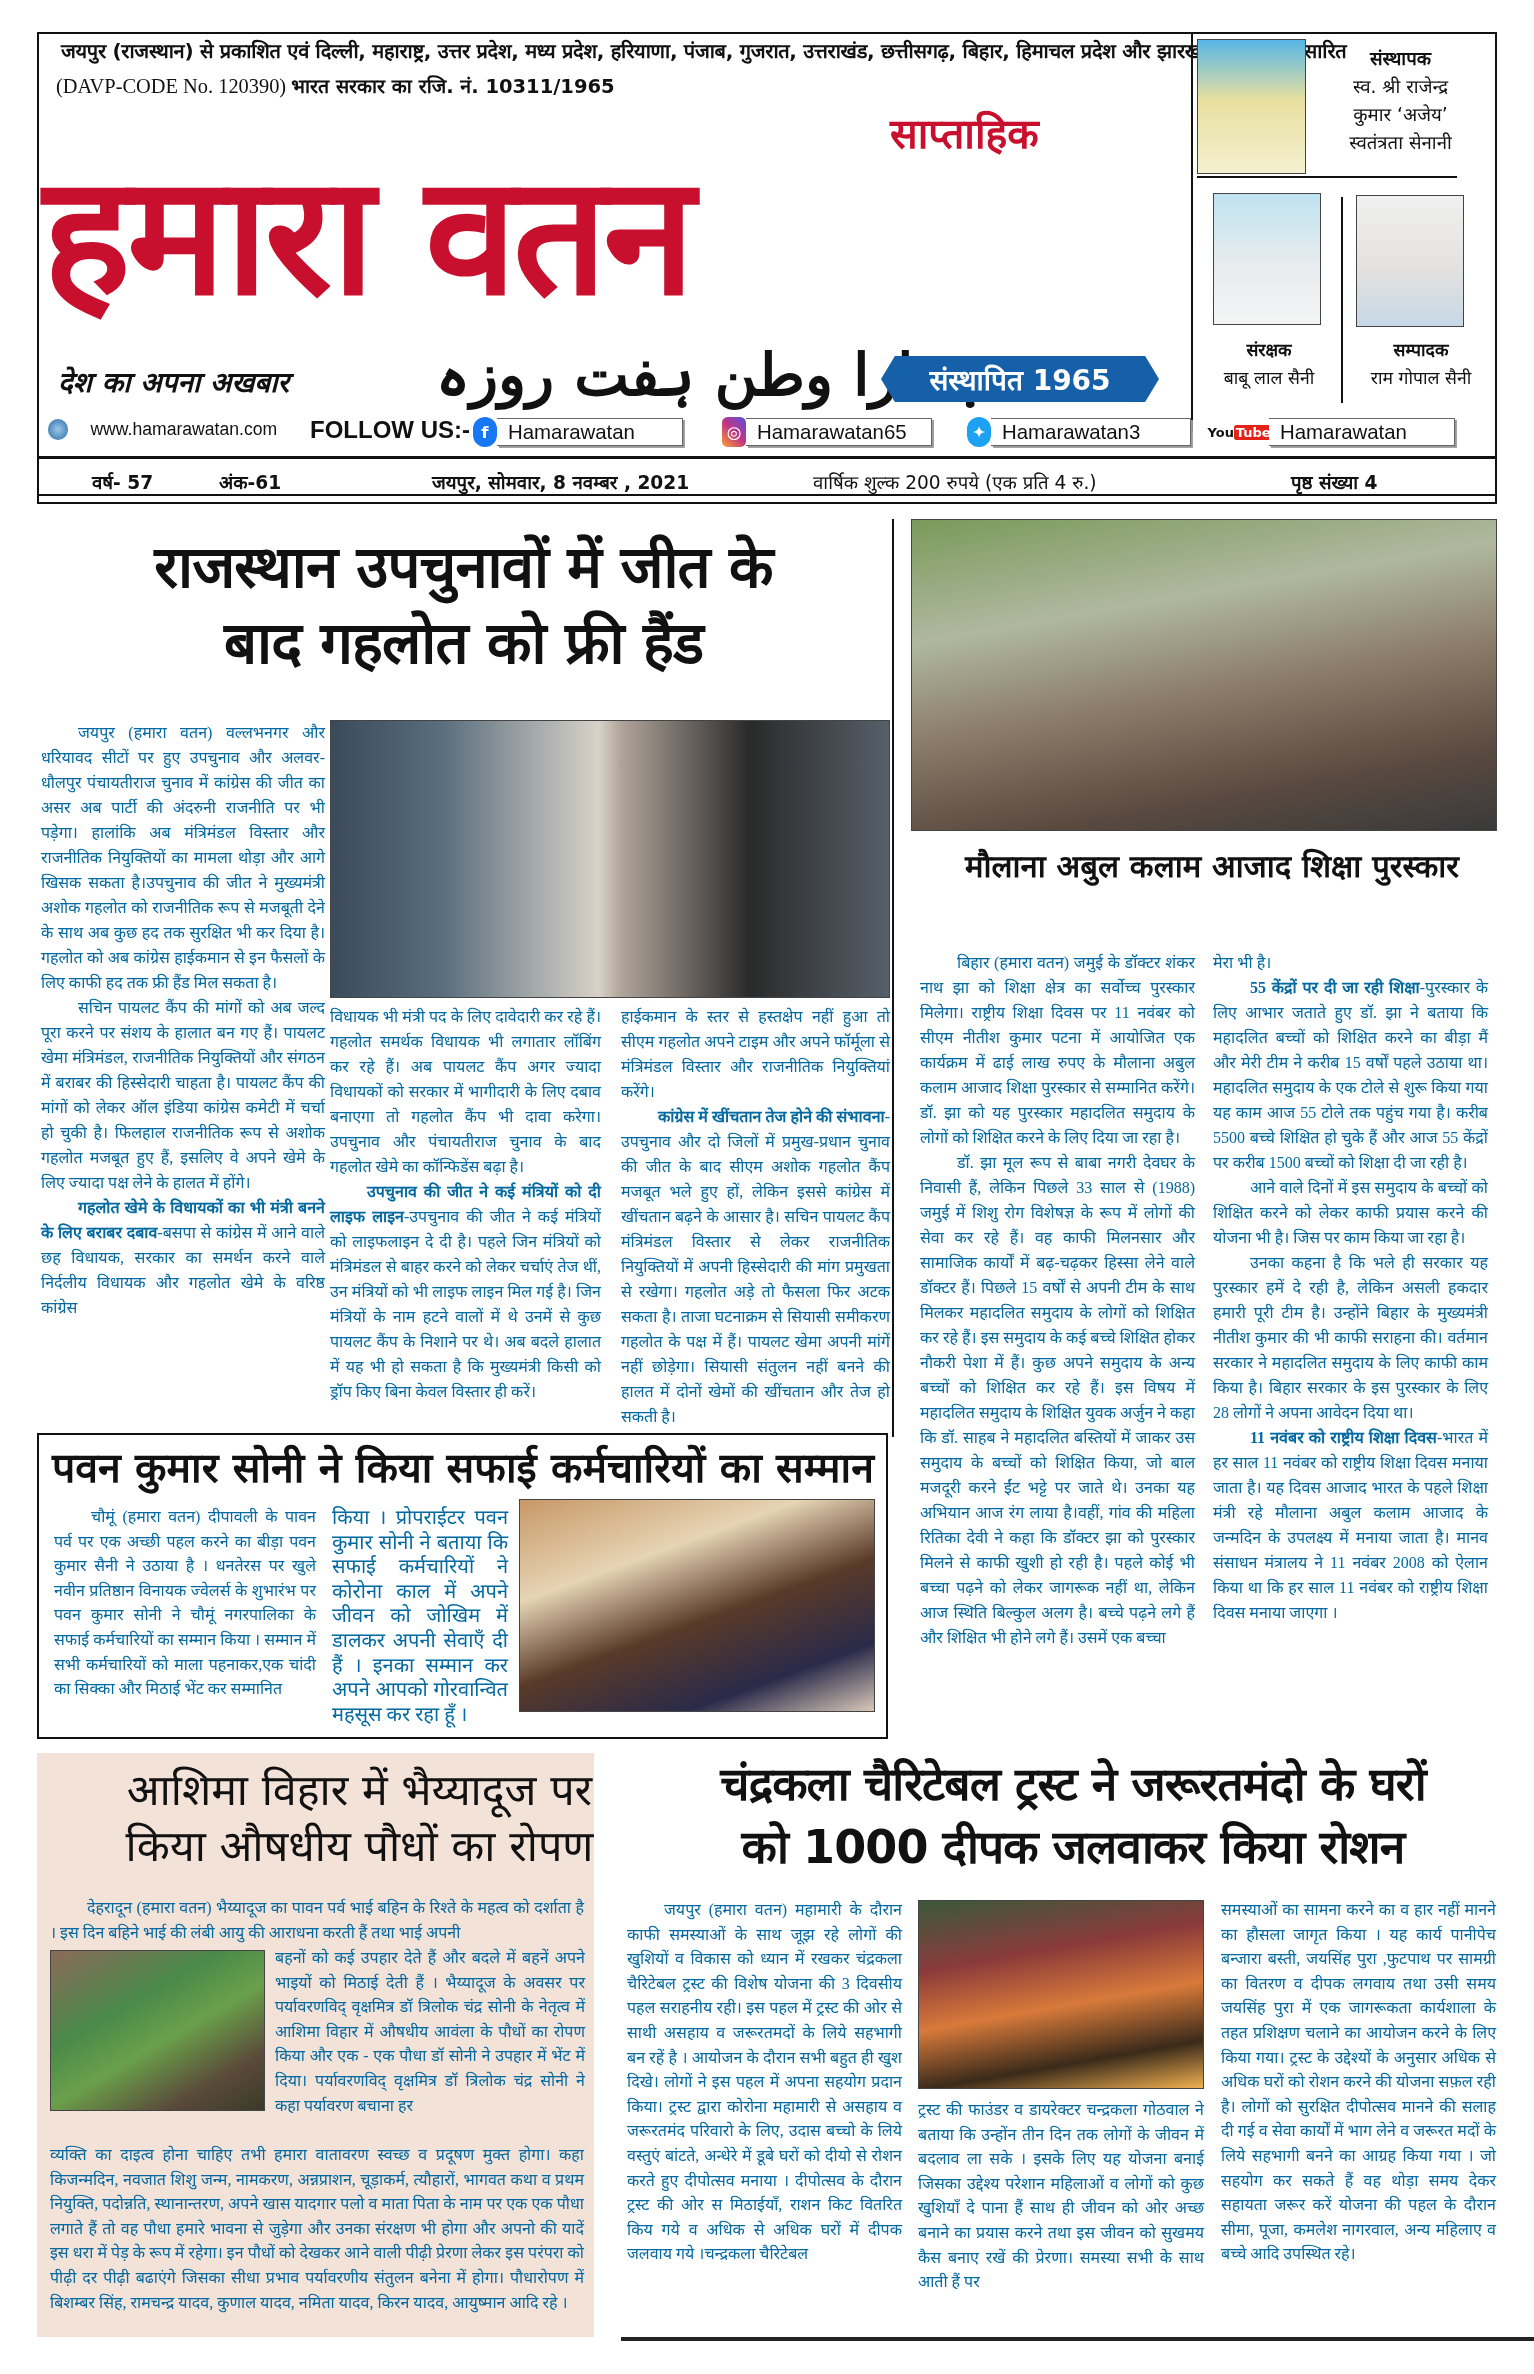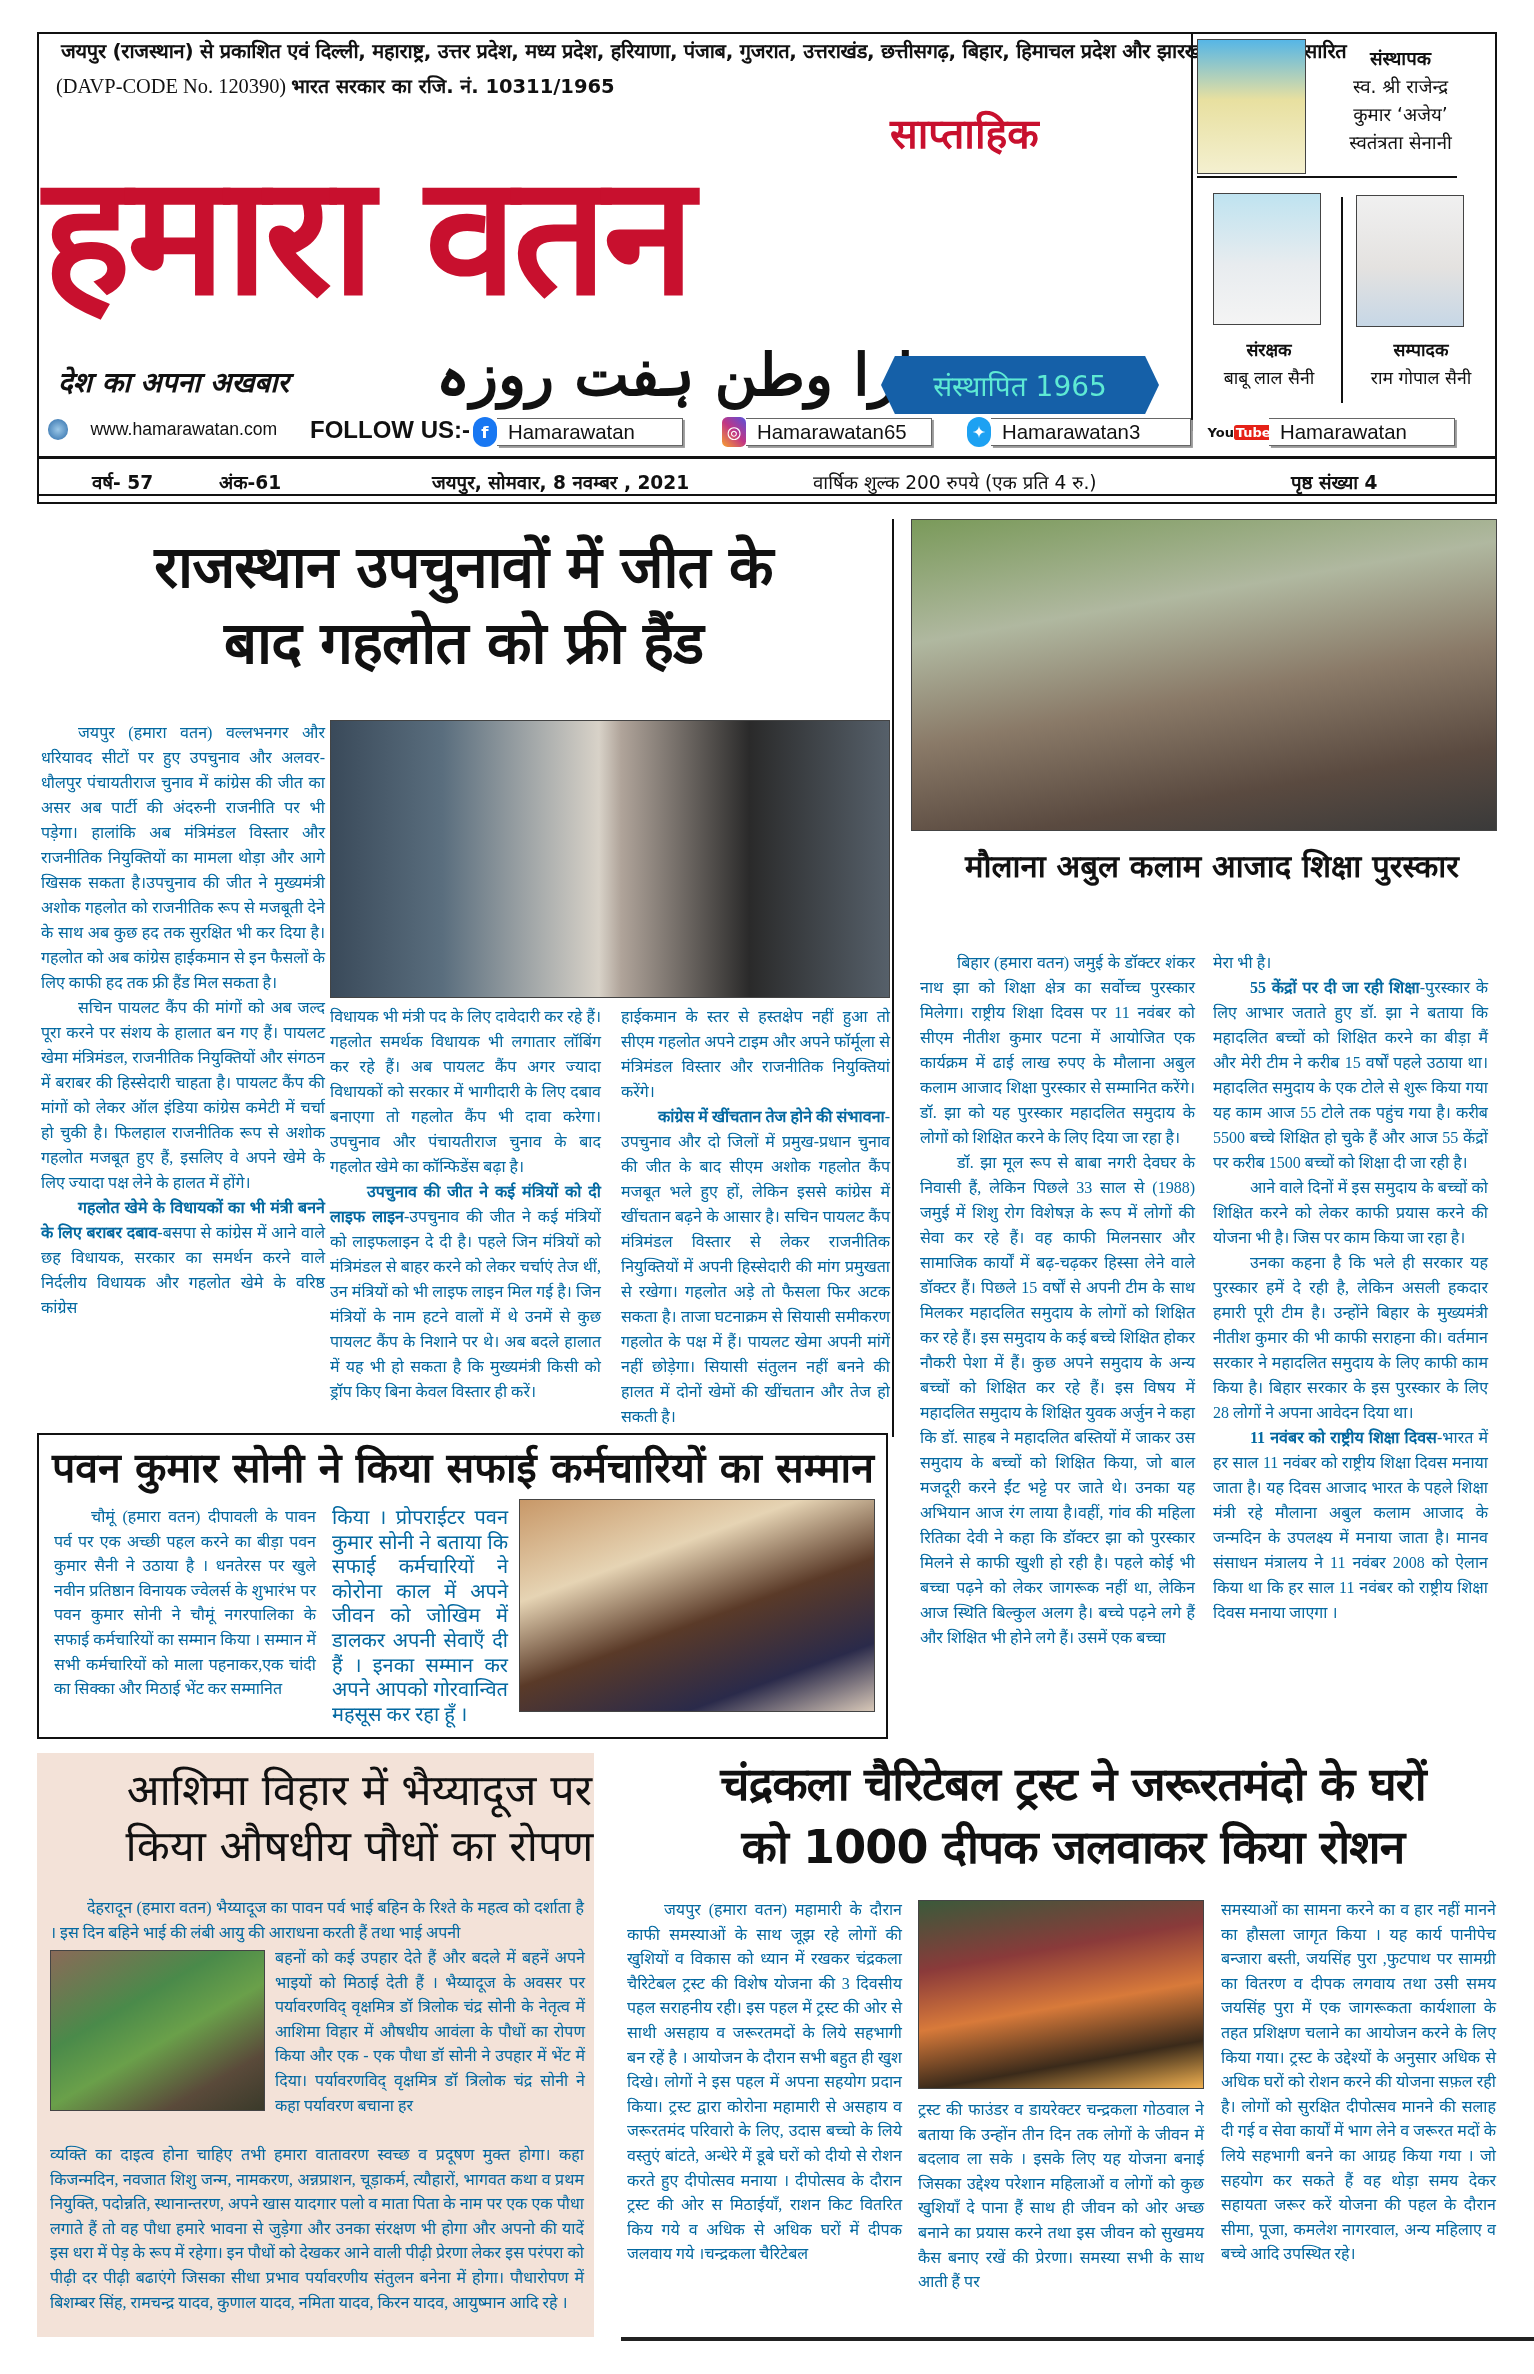--- a/index.html
+++ b/index.html
@@ -13,21 +13,21 @@
 
   
   #masthead { left: 37px; top: 32px; width: 1460px; height: 464px; border: 2.8px solid #111; }
   #mast-line1 { left: 61px; top: 37px; font-size: 20px; font-weight: bold; white-space: nowrap; letter-spacing: -0.3px; }
   #mast-line2 { left: 56px; top: 72px; font-size: 20.4px; white-space: nowrap; font-family: "Liberation Serif", serif; }
   #mast-line2 b { font-family: "DejaVu Sans", sans-serif; font-size: 19.5px; }
   #weekly { left: 890px; top: 104px; font-size: 41px; font-weight: bold; color: #c8102e; }
   #title-main { left: 43px; top: 130px; font-size: 165px; font-weight: bold; color: #c8102e; letter-spacing: -3.7px; line-height: 213px; white-space: nowrap; }
   #tagline { left: 58px; top: 362px; font-size: 28px; font-style: italic; font-weight: bold; }
   #urdu { left: 436px; top: 341px; font-size: 58px; font-weight: bold; font-family: "DejaVu Serif", serif; }
-  #estd { left: 881px; top: 356px; width: 278px; height: 58px; background: #1560a8; color: #5eead4; font-size: 28px; font-weight: normal; display:flex; align-items:center; justify-content:center; clip-path: polygon(5% 0, 95% 0, 100% 50%, 95% 100%, 5% 100%, 0 50%); }
+  #estd { left: 881px; top: 356px; width: 278px; height: 46px; background: #1560a8; color: #ffffff; font-size: 28px; font-weight: bold; display:flex; align-items:center; justify-content:center; clip-path: polygon(5% 0, 95% 0, 100% 50%, 95% 100%, 5% 100%, 0 50%); }
 
   #people { left: 1191px; top: 32px; width: 306px; height: 399px; border-left: 2.8px solid #111; }
   #founder-photo { left: 1197px; top: 39px; width: 109px; height: 135px; background: linear-gradient(#56b6e6, #e8e0a0 45%, #f4f0d0); border: 1.9px solid #444; }
   #founder-txt { left: 1317px; top: 45px; width: 167px; text-align: center; font-size: 18.6px; line-height: 28px; }
   #people-div { left: 1197px; top: 176px; width: 260px; height: 1.9px; background: #111; }
   #patron-photo { left: 1213px; top: 193px; width: 108px; height: 132px; background: linear-gradient(#bfe3f0, #e8ecef 55%, #f4f4f4); border: 1.9px solid #444; }
   #editor-photo { left: 1356px; top: 195px; width: 108px; height: 132px; background: linear-gradient(#f0f0f0, #e4e2e0 55%, #c7d7e6); border: 1.9px solid #444; }
   #people-vdiv { left: 1341px; top: 197px; width: 1.9px; height: 206px; background: #111; }
   #patron-txt { left: 1195px; top: 336px; width: 148px; text-align: center; font-size: 17.6px; line-height: 28px; }
   #editor-txt { left: 1345px; top: 336px; width: 152px; text-align: center; font-size: 17.6px; line-height: 28px; }

